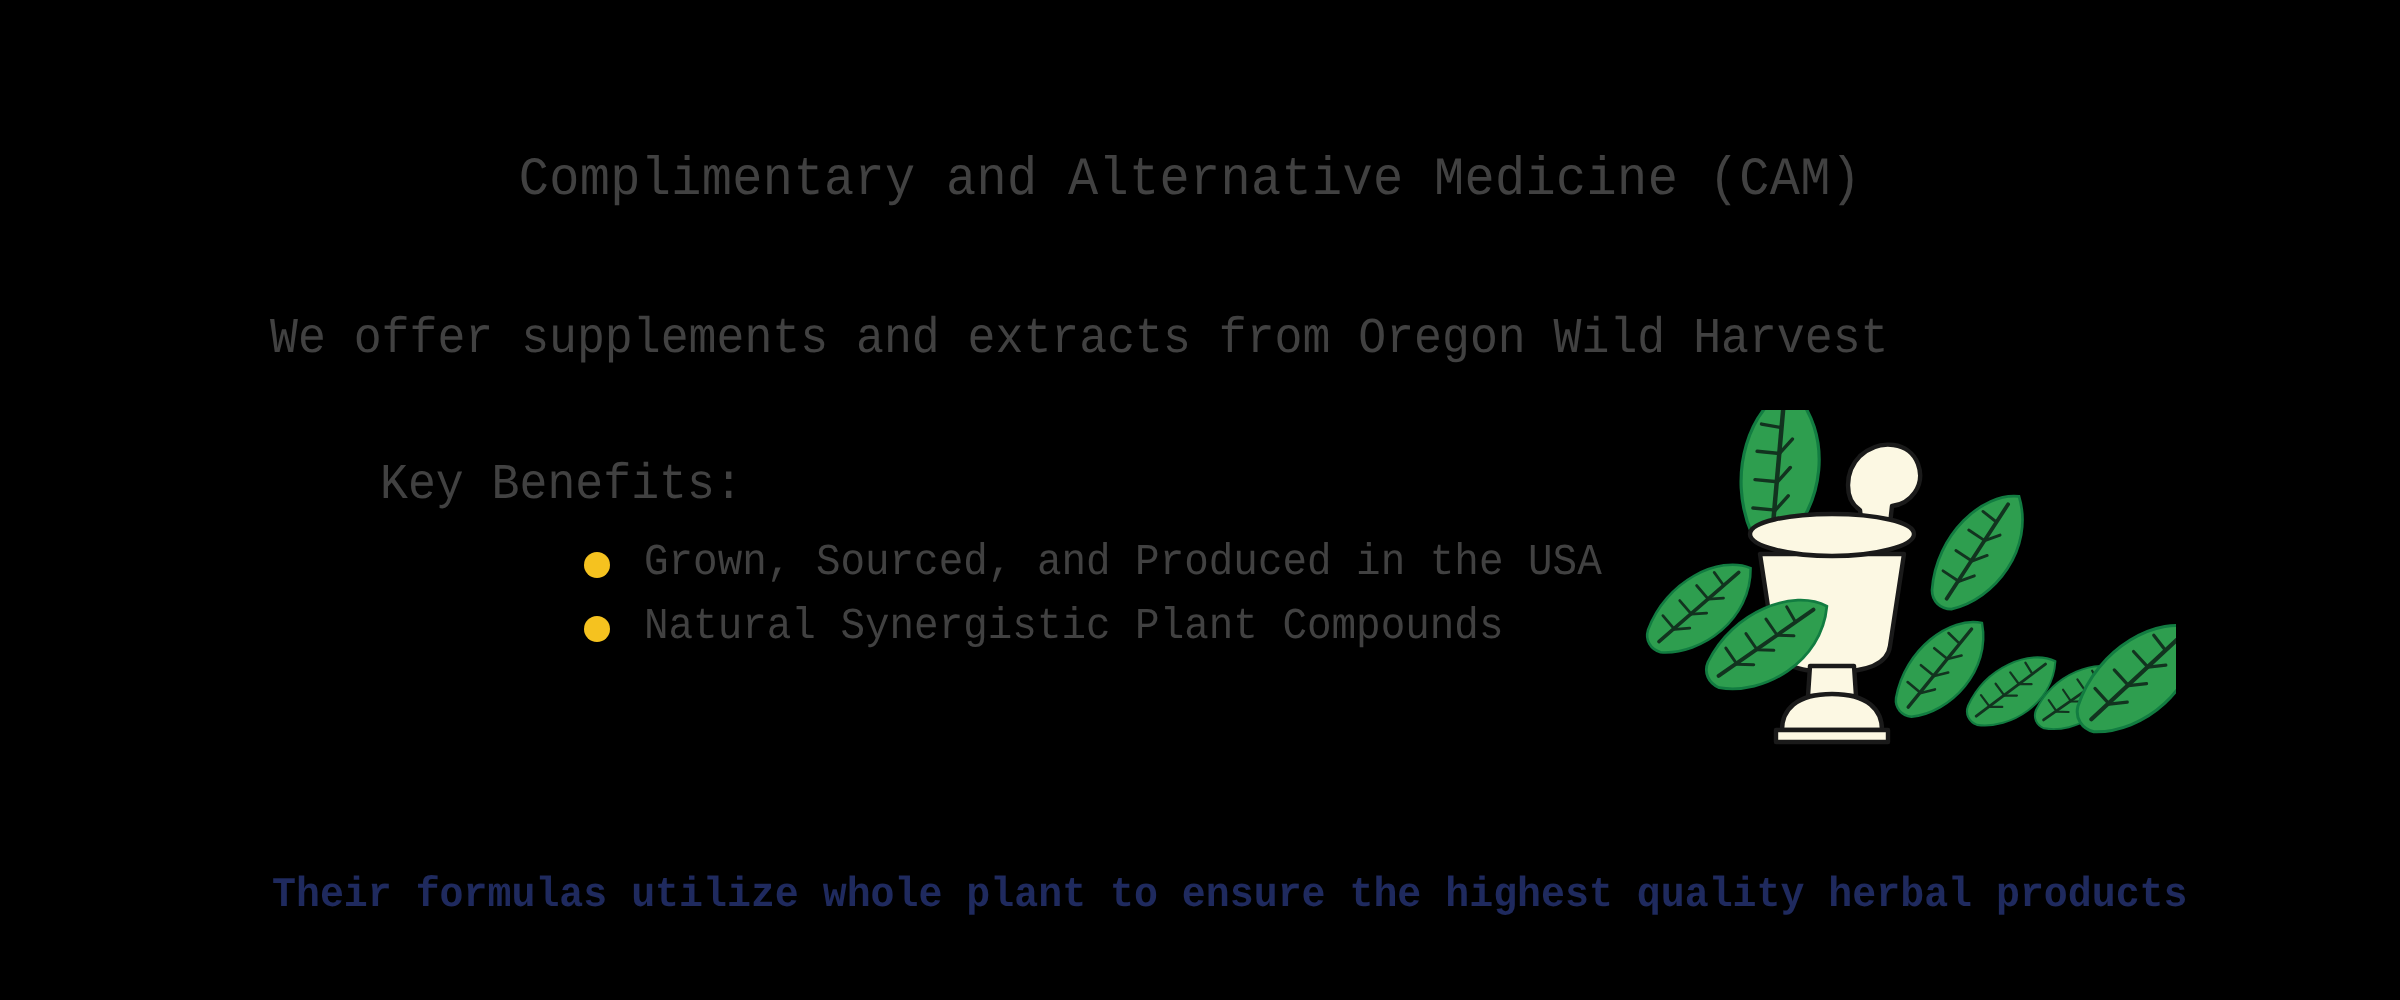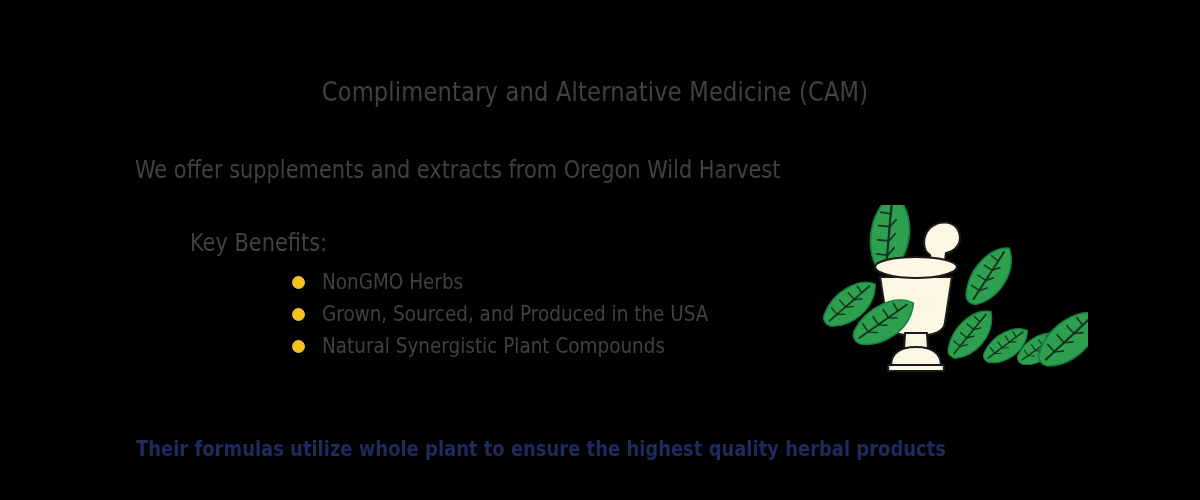--- a/index.html
+++ b/index.html
@@ -9,20 +9,21 @@
   }
   body {
     font-family: "DejaVu Sans Condensed", "Liberation Sans Narrow", "Liberation Sans", sans-serif;
   }
   #slide {
     position: relative;
     width: 1200px;
     height: 480px;
     background: #000000;
     overflow: hidden;
+    font-family: Liberation Mono, monospace;
   }
 
   .slide-title {
     position: absolute;
     left: 0;
     top: 76px;
     width: 1190px;
     text-align: center;
     font-size: 27px;
     font-weight: 400;
@@ -114,24 +115,20 @@
 
 <div id="slide">
 
   <div class="slide-title">Complimentary and Alternative Medicine (CAM)</div>
 
   <div class="subtitle">We offer supplements and extracts from Oregon Wild Harvest</div>
 
   <div class="benefits-heading">Key Benefits:</div>
 
   <ul class="benefits-list">
-    <li class="benefit-item">
-      <span class="benefit-bullet"></span>
-      <span class="benefit-text">NonGMO Herbs</span>
-    </li>
     <li class="benefit-item">
       <span class="benefit-bullet"></span>
       <span class="benefit-text">Grown, Sourced, and Produced in the USA</span>
     </li>
     <li class="benefit-item">
       <span class="benefit-bullet"></span>
       <span class="benefit-text">Natural Synergistic Plant Compounds</span>
     </li>
   </ul>
 

